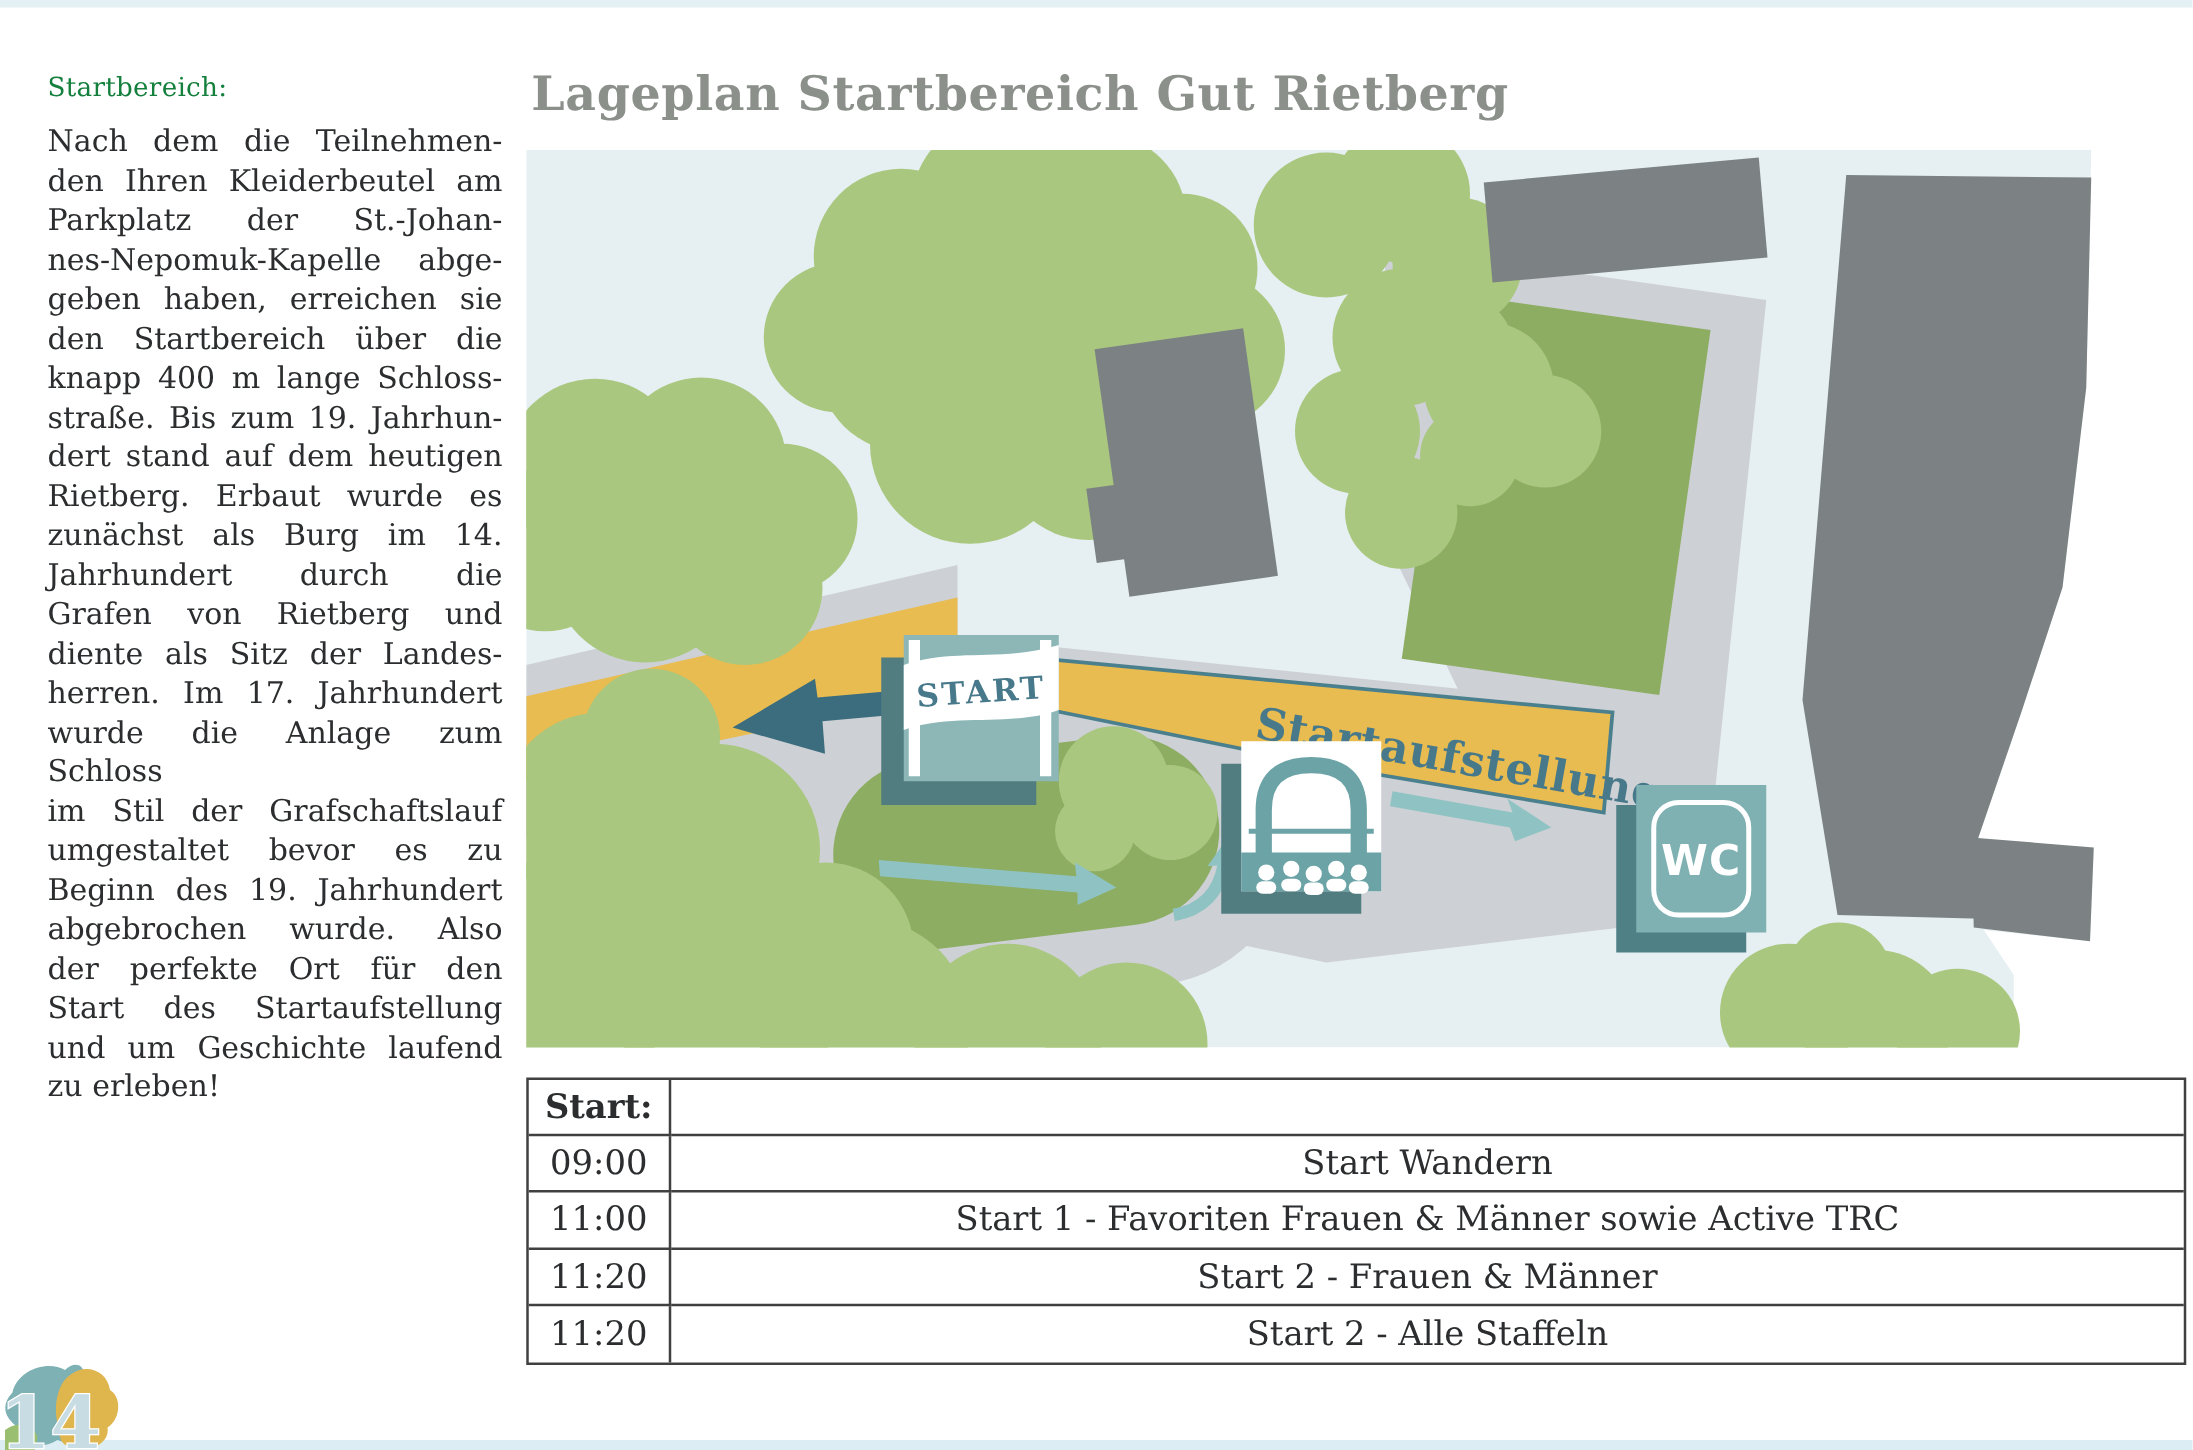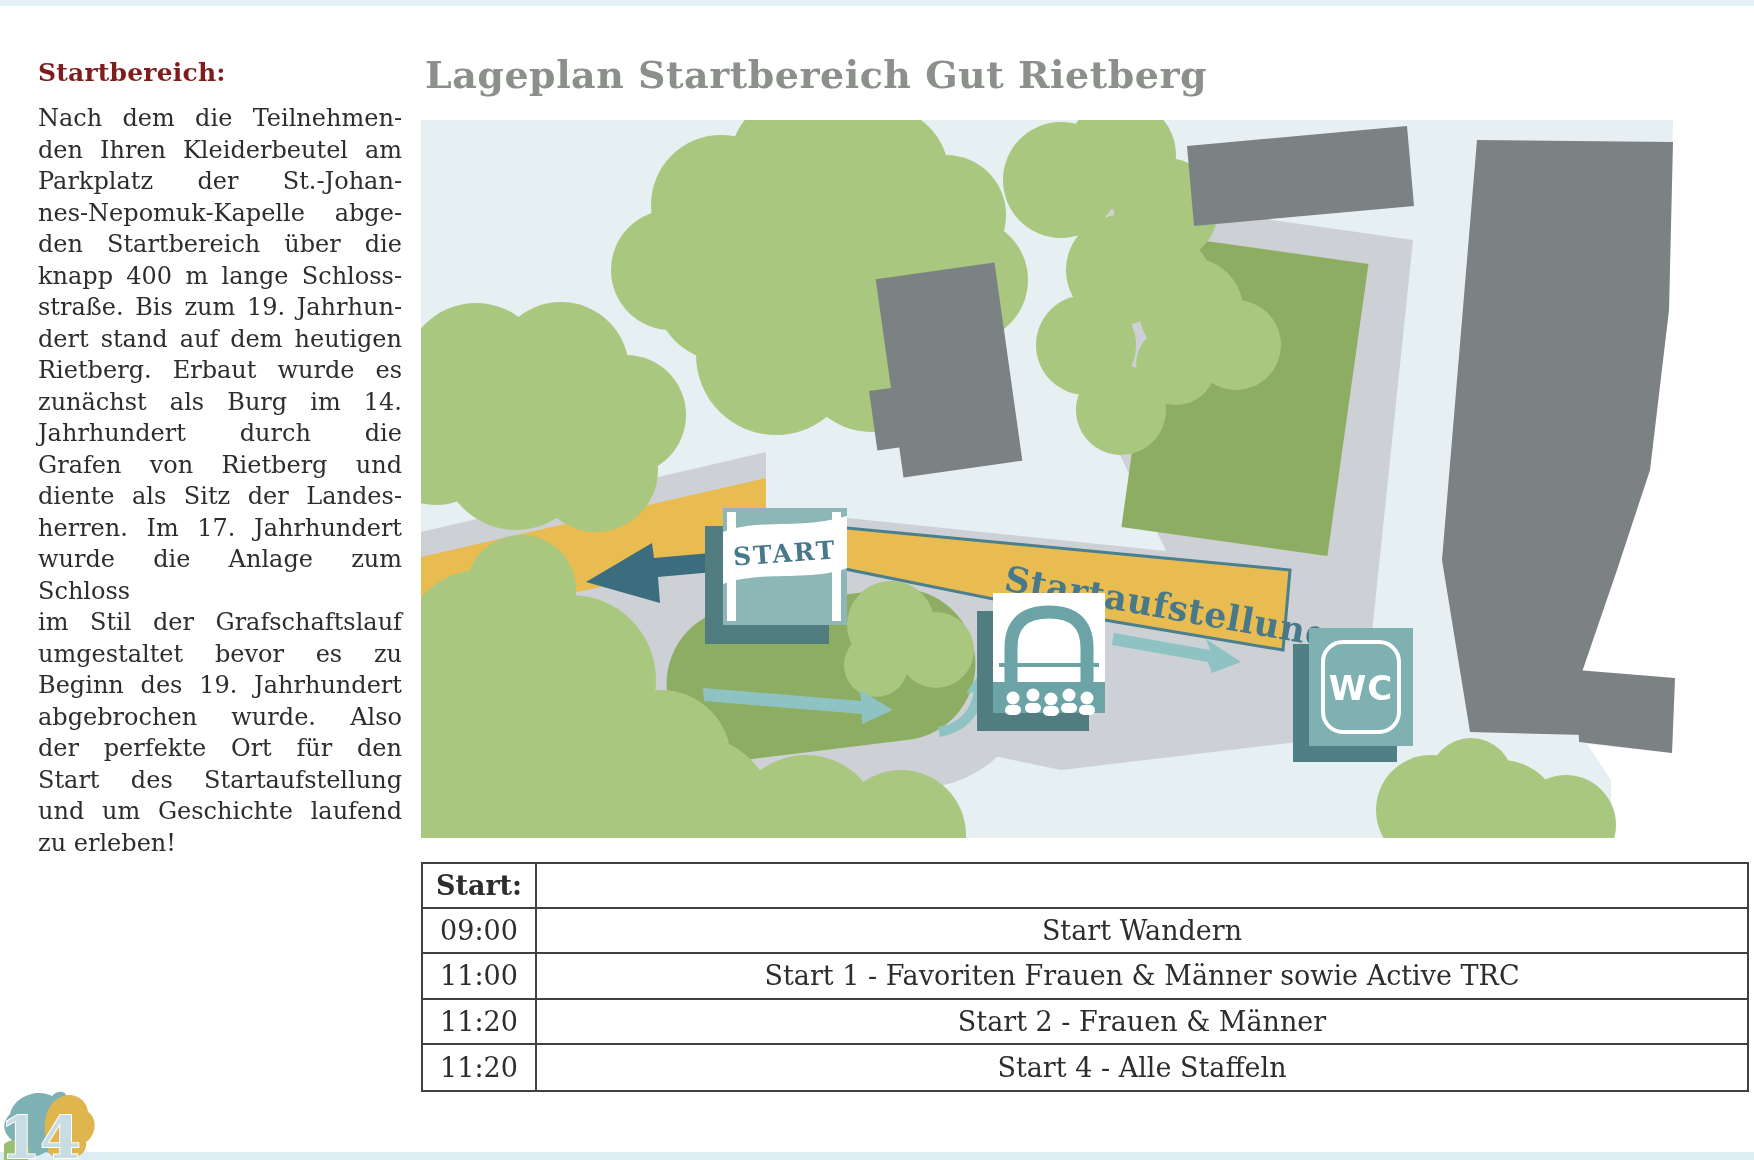--- a/index.html
+++ b/index.html
@@ -8,21 +8,21 @@
     background:#ffffff;
     font-family:"DejaVu Serif","Liberation Serif",serif;
     color:#2b2d2e;
   }
   .edge-strip{position:absolute;left:0;width:1754px;}
   #top-strip{top:0;height:6px;background:#e3f0f4;}
   #bottom-strip{top:1152px;height:8px;background:#dceef4;}
 
   
   #left-col{position:absolute;left:38px;top:58px;width:364px;}
-  #left-heading{font-size:25px;font-weight:bold;color:#7f1d1d;letter-spacing:.2px;}
+  #left-heading{font-size:21px;font-weight:normal;color:#15803d;letter-spacing:.2px;}
   #body-text{margin-top:16px;font-size:24px;line-height:31.5px;color:#2b2d2e;}
   .bodyline{text-align:justify;text-align-last:justify;white-space:normal;}
   .bodyline.last{text-align-last:left;}
 
   
   #map-title{
     position:absolute;left:425px;top:52px;width:1300px;
     font-size:38px;font-weight:bold;color:#8b908b;letter-spacing:.5px;
   }
 
@@ -53,20 +53,21 @@
 <div class="edge-strip" id="top-strip"></div>
 <div class="edge-strip" id="bottom-strip"></div>
 
 <div id="left-col">
   <div id="left-heading">Startbereich:</div>
   <div id="body-text">
       <div class="bodyline">Nach dem die Teilnehmen-</div>
       <div class="bodyline">den Ihren Kleiderbeutel am</div>
       <div class="bodyline">Parkplatz der St.-Johan-</div>
       <div class="bodyline">nes-Nepomuk-Kapelle abge-</div>
+      <div class="bodyline">geben haben, erreichen sie</div>
       <div class="bodyline">den Startbereich über die</div>
       <div class="bodyline">knapp 400 m lange Schloss-</div>
       <div class="bodyline">straße. Bis zum 19. Jahrhun-</div>
       <div class="bodyline">dert stand auf dem heutigen</div>
       <div class="bodyline">Rietberg. Erbaut wurde es</div>
       <div class="bodyline">zunächst als Burg im 14.</div>
       <div class="bodyline">Jahrhundert durch die</div>
       <div class="bodyline">Grafen von Rietberg und</div>
       <div class="bodyline">diente als Sitz der Landes-</div>
       <div class="bodyline">herren. Im 17. Jahrhundert</div>
@@ -222,21 +223,21 @@
   <div class="cell timecol">09:00</div>
   <div class="cell">Start Wandern</div>
 
   <div class="cell timecol">11:00</div>
   <div class="cell">Start 1 - Favoriten Frauen &amp; Männer sowie Active TRC</div>
 
   <div class="cell timecol">11:20</div>
   <div class="cell">Start 2 - Frauen &amp; Männer</div>
 
   <div class="cell timecol lastrow">11:20</div>
-  <div class="cell lastrow">Start 4 - Alle Staffeln</div>
+  <div class="cell lastrow">Start 2 - Alle Staffeln</div>
 </div>
 
 <svg id="emblem" viewBox="0 0 110 78">
   <path fill="#7eb1b3" d="M10,32 C14,14 38,6 52,14 C60,6 70,10 66,22 C78,26 80,44 70,52 C76,66 60,76 46,70 C30,80 12,72 12,58 C2,50 2,40 10,32 Z"></path>
   <path fill="#dfb54e" d="M56,18 C68,8 86,14 88,30 C98,36 96,54 86,60 C88,72 74,80 62,74 C54,78 46,72 48,62 C42,50 44,26 56,18 Z"></path>
   <path fill="#9abf70" d="M4,62 C14,54 28,58 30,68 L28,78 L4,78 Z"></path>
   <text x="0" y="76" font-family="DejaVu Serif, Liberation Serif, serif" font-size="58" font-weight="bold" fill="#c7dde3" stroke="#ffffff" stroke-width="2" paint-order="stroke">14</text>
 </svg>
 
 </body></html>

